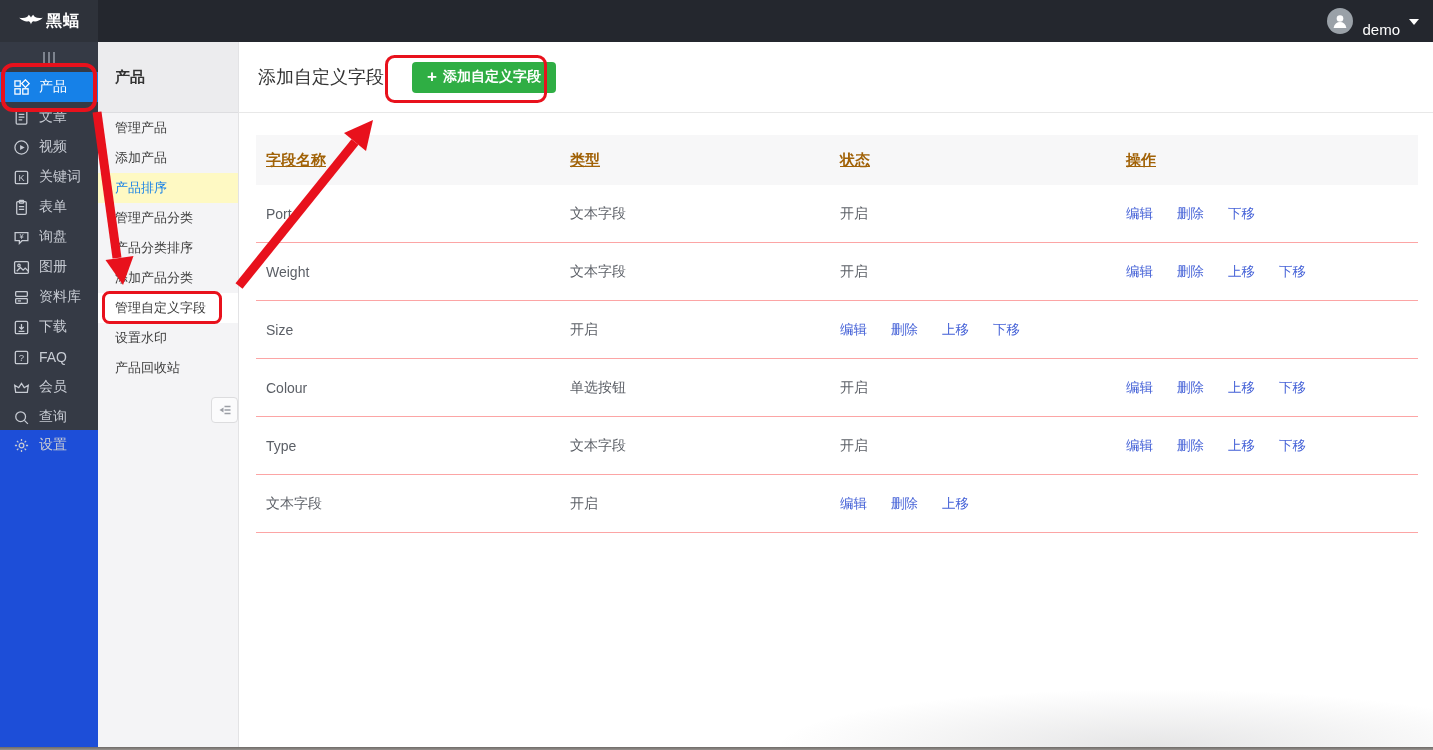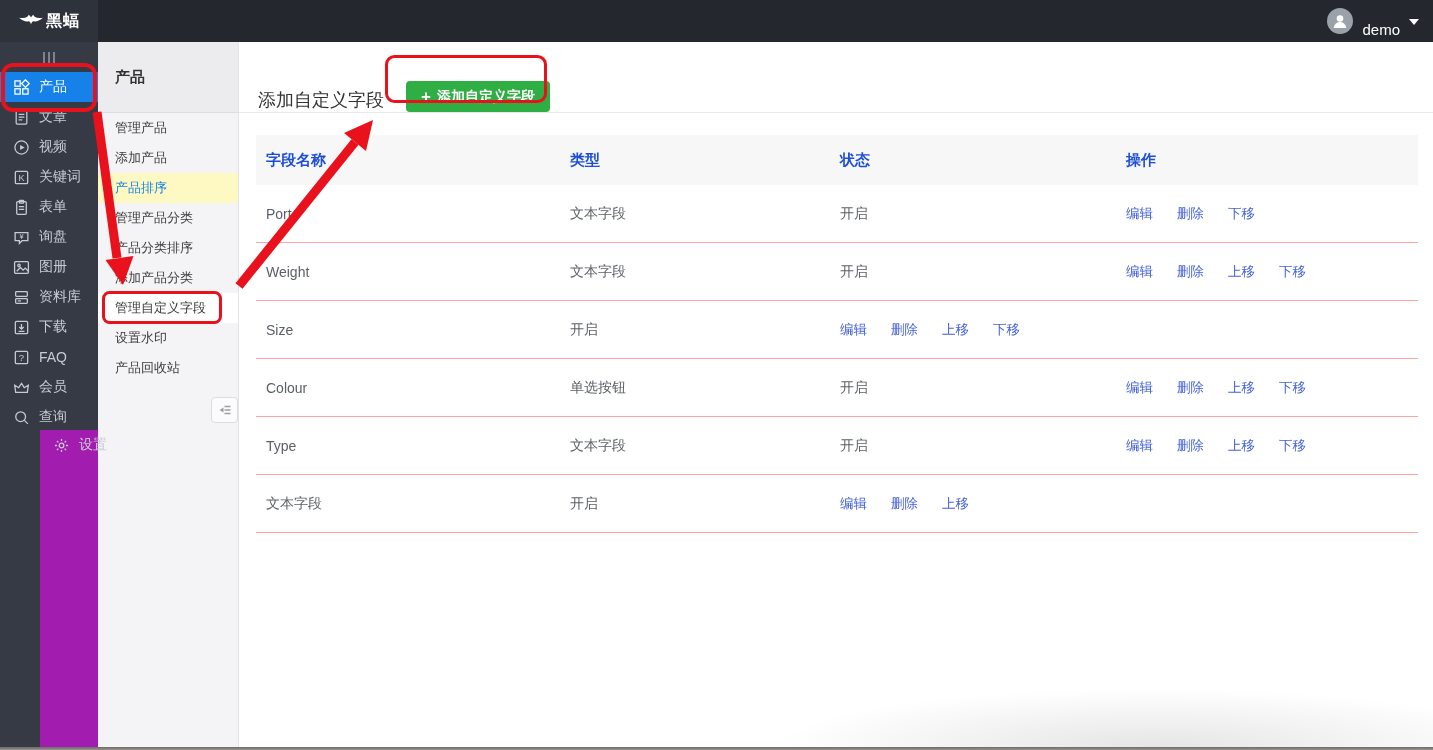--- a/index.html
+++ b/index.html
@@ -14,21 +14,21 @@
         font-size:16px;font-weight:bold;letter-spacing:1px;}
   .logo svg{width:26px;height:16px;}
   .user{position:absolute;right:14px;top:0;height:42px;display:flex;align-items:center;gap:9px;color:#fff;cursor:pointer;}
   .user-name{font-size:15px;margin-top:16px;}
   .avatar{width:26px;height:26px;border-radius:50%;background:#9aa1a8;display:flex;align-items:center;justify-content:center;overflow:hidden;}
   .avatar svg{width:22px;height:22px;}
   .caret{width:0;height:0;border-left:5px solid transparent;border-right:5px solid transparent;border-top:6px solid #fff;margin-top:2px;}
 
   
   .sidebar{position:absolute;top:42px;left:0;width:98px;bottom:0;background:#353a45;z-index:20;}
-  .sb-lower{position:absolute;top:388px;left:0;right:0;bottom:0;background:#a21caf;margin-left:40px;}
+  .sb-lower{position:absolute;top:388px;left:0;right:0;bottom:0;background:#1d4ed8;}
   .handle{height:30px;display:flex;align-items:center;justify-content:center;gap:3px;cursor:pointer;}
   .handle i{width:2px;height:11px;background:#7d838e;display:block;}
   .nav{position:absolute;top:30px;left:0;right:0;}
   .nav-item{height:30px;display:flex;align-items:center;padding-left:13px;gap:9px;
             color:#c7cbd3;font-size:14px;cursor:pointer;white-space:nowrap;}
   .nav-item.active{background:var(--accent-blue);color:#fff;}
   .nav-icon{width:17px;height:17px;display:flex;flex:none;}
   .nav-icon svg{width:17px;height:17px;stroke:currentColor;fill:none;stroke-width:1.2;}
 
   
@@ -40,30 +40,30 @@
            color:#3c3c3c;cursor:pointer;white-space:nowrap;}
   .sm-item.active{background:#fef9c3;color:var(--accent-blue);}
   .sm-item.highlighted{background:#fff;}
   .collapse-btn{position:absolute;right:0;top:355px;width:27px;height:26px;background:#fbfbfc;
                 border:1px solid #dcdcde;border-radius:4px;display:flex;align-items:center;
                 justify-content:center;color:#9b9ea5;cursor:pointer;box-sizing:border-box;}
   .collapse-btn svg{width:14px;height:14px;stroke:currentColor;fill:none;stroke-width:1.4;}
 
   
   .main{position:absolute;top:42px;left:238px;right:0;bottom:0;background:#fff;}
-  .page-head{height:70px;border-bottom:1px solid #e8e8e8;display:flex;align-items:flex-end;
-             padding-left:20px;gap:22px;}
+  .page-head{height:70px;border-bottom:1px solid #e8e8e8;display:flex;align-items:center;
+             padding-left:20px;gap:28px;}
   .page-title{font-size:18px;color:#333;}
   .add-btn{height:31px;padding:0 15px;background:var(--green);border:none;border-radius:4px;
            color:#fff;font-size:14px;font-weight:bold;display:flex;align-items:center;gap:6px;cursor:pointer;}
   .add-btn .plus{font-size:17px;font-weight:bold;line-height:1;margin-top:-1px;}
 
   .table{position:absolute;left:18px;top:93px;width:1162px;}
   .t-head,.t-row{display:grid;grid-template-columns:314px 270px 286px 1fr;align-items:center;}
-  .t-head{height:50px;background:#f7f7f8;font-size:15px;font-weight:bold;color:#1d4ed8;}
+  .t-head{height:50px;background:#f7f7f8;font-size:15px;font-weight:bold;color:#a16207;text-decoration:underline;}
   .t-row{height:57px;border-bottom:1px solid #fca5a5;font-size:14px;color:#5b5f66;}
   .t-cell:first-child{padding-left:10px;}
   .actions{display:flex;gap:24px;}
   .lnk{color:var(--link-blue);cursor:pointer;text-decoration:none;font-size:13.5px;}
 
   
   .bottom-shadow{position:absolute;left:560px;right:0;bottom:3px;height:62px;z-index:40;pointer-events:none;
                  background:radial-gradient(60% 130% at 68% 100%, rgba(95,95,100,.16), rgba(95,95,100,0) 72%);}
   .bottom-strip{position:absolute;left:0;right:0;bottom:0;height:3px;z-index:95;
                 background:linear-gradient(#6e6a67,#97938f);}

